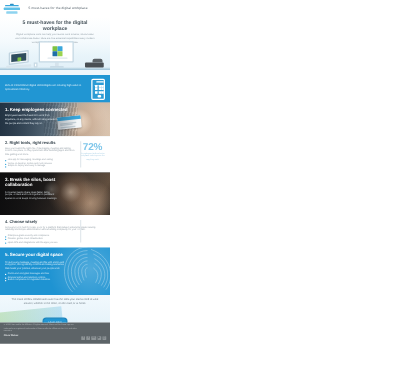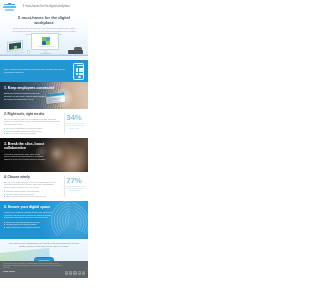--- a/index.html
+++ b/index.html
@@ -301,21 +301,21 @@
       <div class="c-h">2. Right tools, right results</div>
       <div class="c-p">Give your teams the right mix of messaging, meeting and calling tools in one place, so they spend less time switching apps and more time getting work done.</div>
       <div class="c-list">
         <div class="c-li">One app for messaging, meetings and calling</div>
         <div class="c-li">Works on desktop, mobile and room devices</div>
         <div class="c-li">Simple to deploy and easy to manage</div>
       </div>
     </div>
     <div class="divider"></div>
     <div class="c-stat">
-      <div class="stat-num">34%</div>
+      <div class="stat-num">72%</div>
       <div class="stat-cap">of employees believe better workplace tools improve the way they work</div>
     </div>
   </div>
 
   <div class="photo-band band3">
     <div class="bg"></div>
     <div class="vig"></div>
     <div class="pb-text">
       <div class="pb-h">3. Break the silos, boost collaboration</div>
       <div class="pb-p">Connected teams share ideas faster. Bring people, content and tools together in persistent spaces so work keeps moving between meetings.</div>
@@ -326,24 +326,20 @@
     <div class="c-left">
       <div class="c-h">4. Choose wisely</div>
       <div class="c-p">Not every tool is built for scale. Look for a platform that delivers enterprise-grade security, reliability and simple administration without adding complexity for your IT team.</div>
       <div class="c-list">
         <div class="c-li">Enterprise-grade security and compliance</div>
         <div class="c-li">Reliable, global cloud infrastructure</div>
         <div class="c-li">Open APIs and integrations with the apps you use</div>
       </div>
     </div>
     <div class="divider"></div>
-    <div class="c-stat">
-      <div class="stat-num">77%</div>
-      <div class="stat-cap">of IT leaders say security is the top factor when choosing workplace tools</div>
-    </div>
   </div>
 
   <div class="band5">
     <svg class="fp" viewBox="0 0 100 100">
       <g fill="none" stroke="#ffffff" stroke-width="1.1" opacity="0.85">
         <path d="M50 8 C26 8 10 28 10 50 C10 66 16 78 24 86"></path>
         <path d="M50 14 C30 14 16 31 16 50 C16 64 21 74 28 82"></path>
         <path d="M50 20 C34 20 22 34 22 50 C22 62 26 71 32 78"></path>
         <path d="M50 26 C38 26 28 37 28 50 C28 60 31 68 36 74"></path>
         <path d="M50 32 C42 32 34 40 34 50 C34 58 36 64 40 70"></path>

